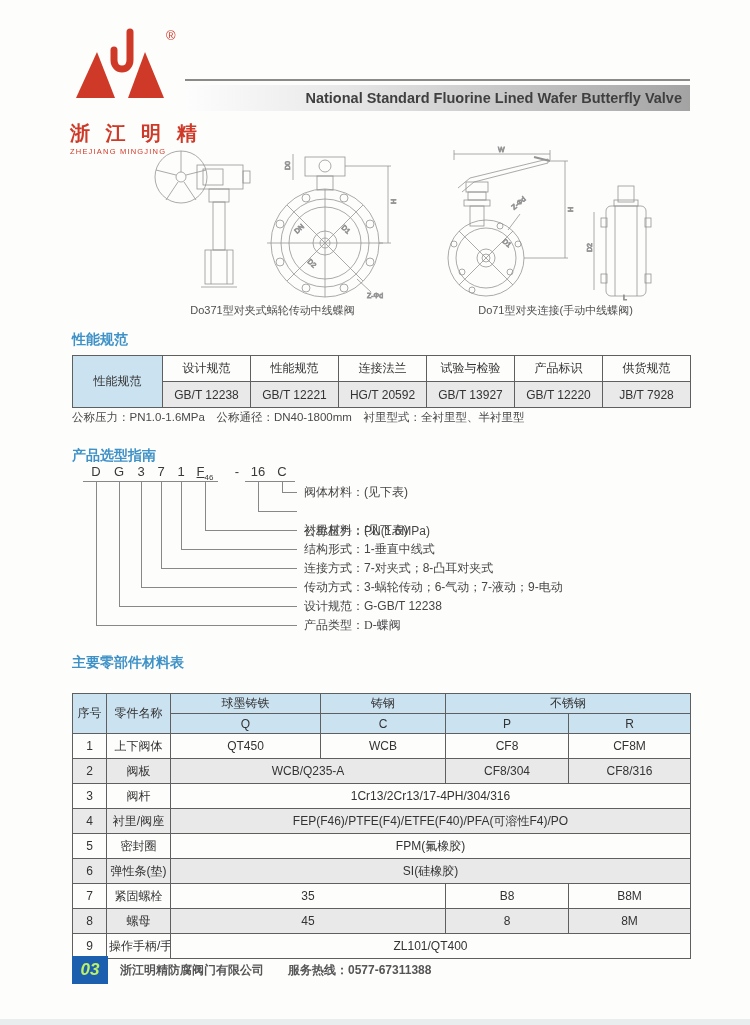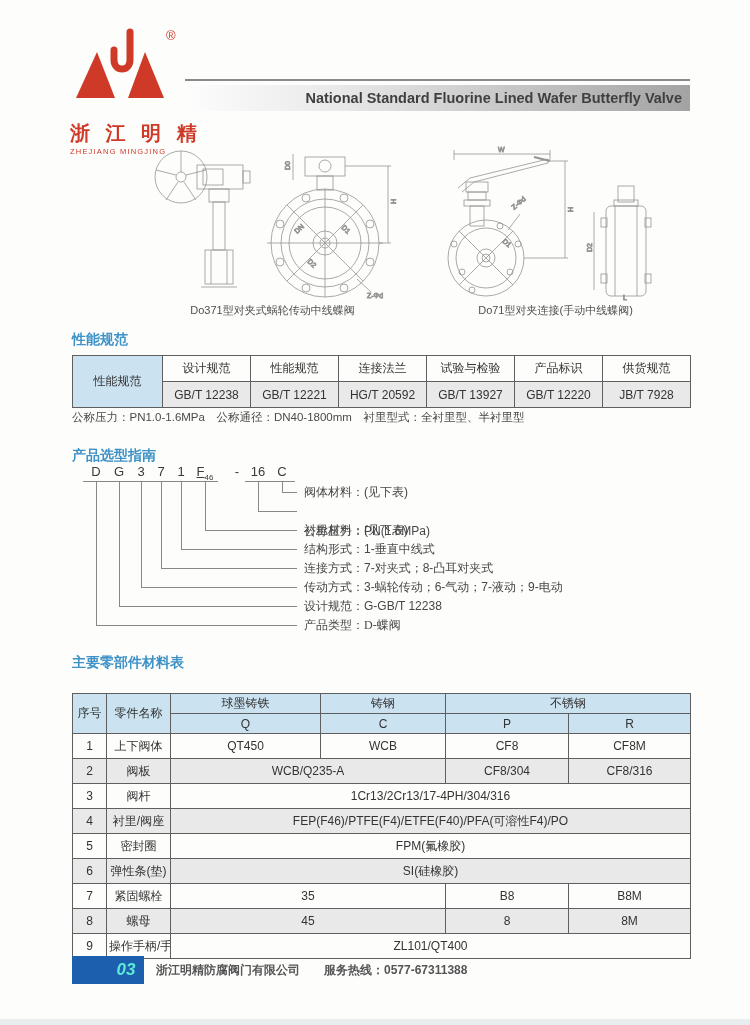--- a/index.html
+++ b/index.html
@@ -43,21 +43,21 @@
   .sel-char sub { font-size:8px; }
   .sel-conn { position:absolute; border-left:1px solid #888; border-bottom:1px solid #888; }
   .sel-label { position:absolute; left:232px; font-size:12px; color:#464646; white-space:nowrap; }
   
   .mat-table { position:absolute; left:72px; top:675px; width:618px;margin-top:18px; }
   .mat-table thead tr { height:20px; }
   .mat-table thead td { background:#cbe2f0; }
   .mat-table tbody tr { height:25px; }
   
   .footer { position:absolute; left:72px; top:956px; display:flex; align-items:center; }
-  .page-badge { width:36px; height:28px; background:#1c5fae; color:#5eead4; font-weight:bold; font-style:italic; font-size:17px; display:flex; align-items:center; justify-content:center;padding-left:36px; }
+  .page-badge { width:36px; height:28px; background:#1c5fae; color:#bef264; font-weight:bold; font-style:italic; font-size:17px; display:flex; align-items:center; justify-content:center; }
   .footer-company { margin-left:12px; font-size:12px; font-weight:bold; color:#555; white-space:nowrap; }
   .footer-hotline { margin-left:24px; font-size:12px; font-weight:bold; color:#555; white-space:nowrap; }
   .page-bottom-edge { position:absolute; left:0; right:0; bottom:0; height:6px; background:#e9edee; }
 </style>
 </head>
 <body>
 
 <div class="page">
 
   <div class="logo">

